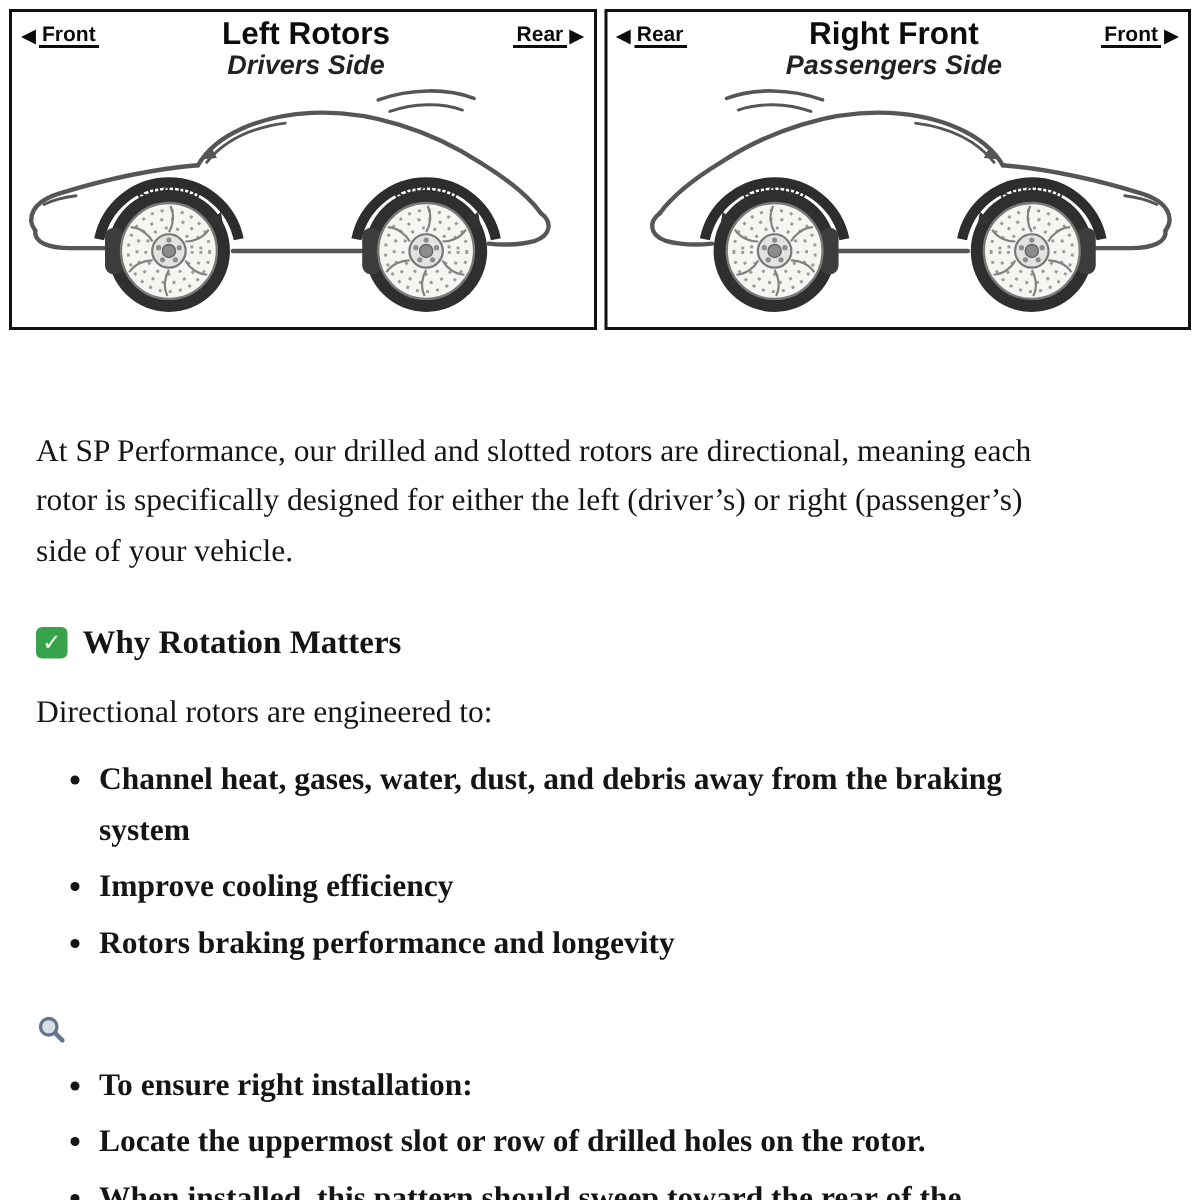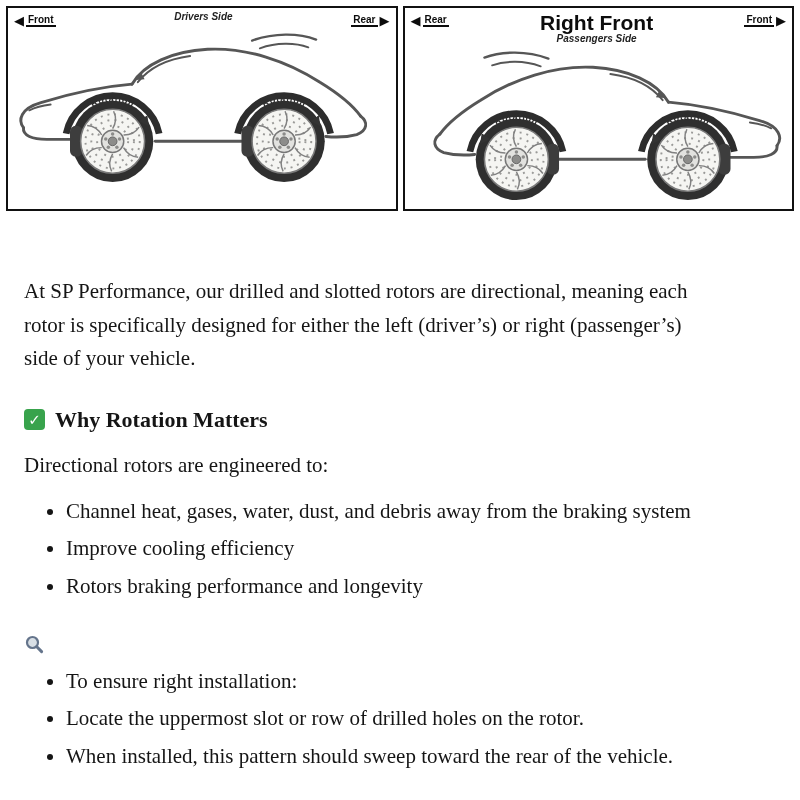--- a/index.html
+++ b/index.html
@@ -4,34 +4,34 @@
 <style>
   html,body{margin:0;padding:0;background:#ffffff;color:#111;}
   .page{width:800px;margin:0 auto;font-family:"Liberation Serif", serif;}
 
   
   .diagram{display:flex;gap:5px;padding:6px 6px 0 6px;}
   .panel{flex:1;border:2px solid #111;background:#fff;min-width:0;}
   .panel-header{display:flex;align-items:flex-start;justify-content:space-between;padding:4px 6px 0 6px;font-family:"Liberation Sans", sans-serif;}
   .titles{text-align:center;line-height:1.05;flex:1;}
   .panel-title{font-weight:bold;font-size:21px;color:#0c0c0c;}
-  .panel-subtitle{font-weight:bold;font-style:italic;font-size:10px;color:#222;}
+  .panel-subtitle{font-weight:bold;font-style:italic;font-size:18px;color:#222;}
   .dir{display:flex;align-items:center;gap:2px;margin-top:2px;}
-  .dir-text{font-weight:bold;font-size:10px;color:#0c0c0c;border-bottom:2.5px solid #0c0c0c;padding:0 2px 0 2px;}
+  .dir-text{font-weight:bold;font-size:14px;color:#0c0c0c;border-bottom:2.5px solid #0c0c0c;padding:0 2px 0 2px;}
   .tri{font-size:13px;line-height:1;color:#0c0c0c;}
   .car-svg{display:block;width:100%;height:auto;}
   .rot-text{font-family:"Liberation Sans", sans-serif;font-size:9.5px;font-weight:bold;fill:#2e2e2e;letter-spacing:.6px;}
 
   
   .content{padding:10px 24px 24px 24px;max-width:724px;box-sizing:border-box;font-size:21px;line-height:1.6;color:#151515;margin-top:42px;}
   .content p{margin:12px 0;}
   .sec-heading{display:flex;align-items:center;gap:10px;font-size:22px;margin:26px 0 10px 0;font-weight:bold;}
   .sec-heading.plain{font-weight:normal;font-size:21.5px;margin-top:30px;}
   ul{margin:8px 0 18px 0;padding-left:42px;}
-  li{margin:4px 0;}
+  li{margin:4px 0;font-weight:bold;}
   .check-icon{display:inline-flex;align-items:center;justify-content:center;width:21px;height:21px;border-radius:4px;background:#38a34c;color:#fff;font-size:15px;font-weight:bold;font-family:"DejaVu Sans", sans-serif;flex:0 0 auto;}
   .mag-icon{display:inline-flex;flex:0 0 auto;}
 </style>
 </head>
 <body>
 
 <svg width="0" height="0" style="position:absolute" aria-hidden="true">
   <defs>
     <marker id="ah" markerWidth="7" markerHeight="7" refX="4" refY="3.5" orient="auto">
       <path d="M0,0 L7,3.5 L0,7 z" fill="#333"></path>
@@ -88,20 +88,21 @@
 
   <div class="diagram">
 
     <div class="panel">
       <div class="panel-header">
         <div class="dir">
           <span class="tri">◀</span>
           <span class="dir-text">Front</span>
         </div>
         <div class="titles">
+          <div class="panel-title">Left Rotors</div>
           <div class="panel-subtitle">Drivers Side</div>
         </div>
         <div class="dir">
           <span class="dir-text">Rear</span>
           <span class="tri">▶</span>
         </div>
       </div>
       <svg class="car-svg" viewBox="0 0 400 170">
         <use href="#car-art"></use>
         <path id="rot-l-1" d="M74,96 A40,40 0 0 1 142,96" fill="none"></path>

